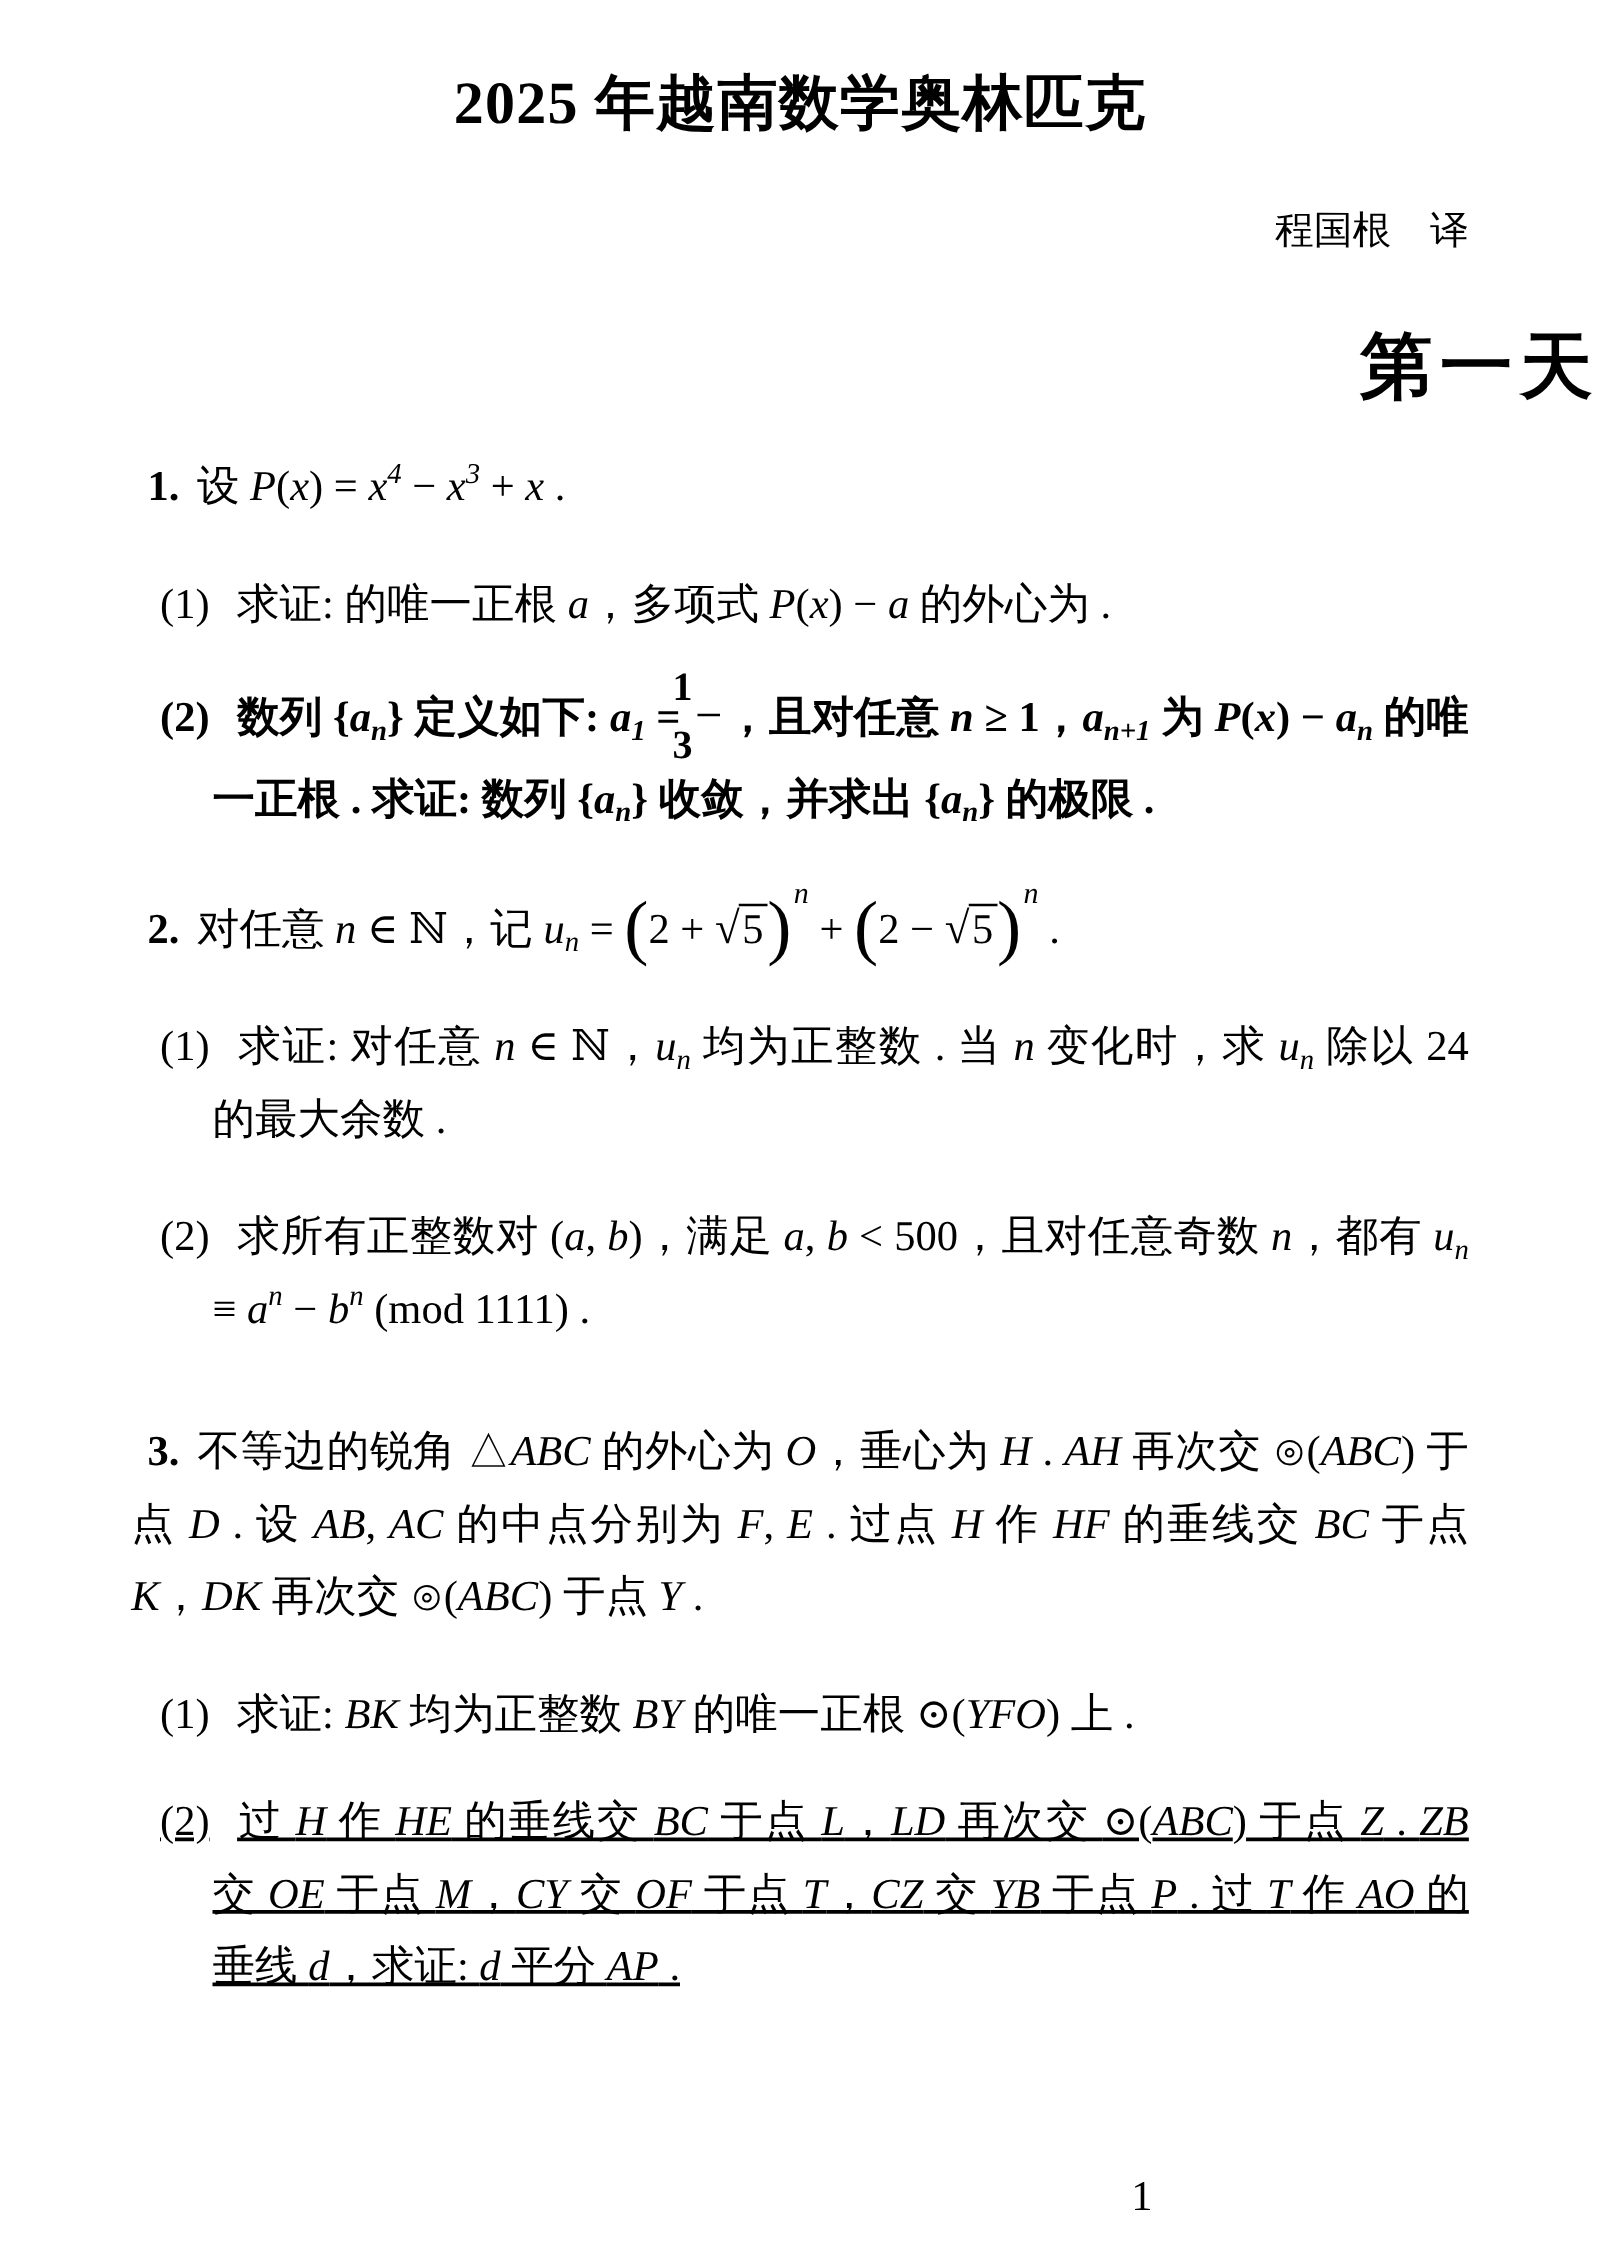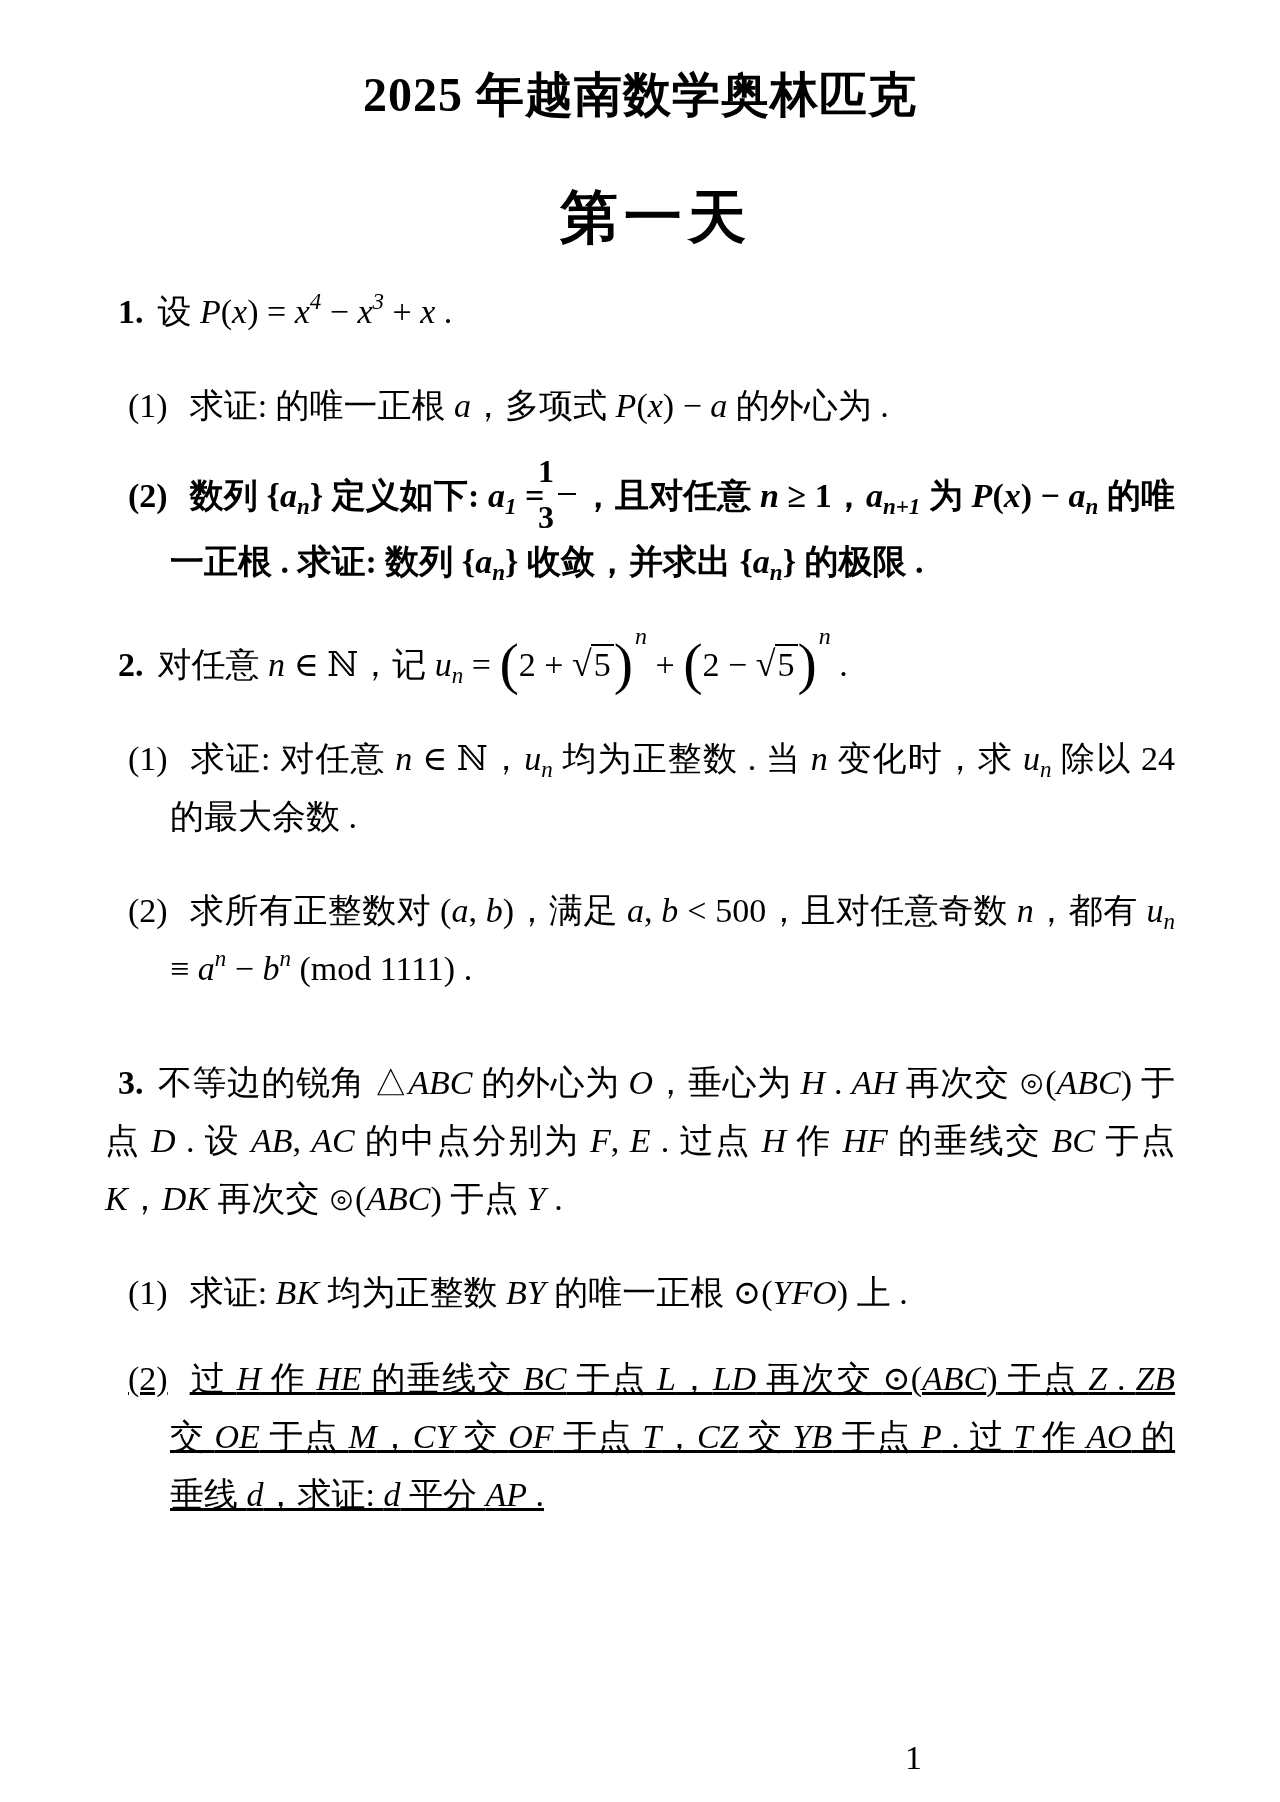--- a/index.html
+++ b/index.html
@@ -1,21 +1,21 @@
 <!DOCTYPE html>
 <html><head>
 <meta charset="utf-8">
 <style>
   html,body{margin:0;padding:0;background:#ffffff;}
   .page{position:relative;width:1280px;height:1802px;background:#ffffff;color:#000;
         font-family:"Liberation Serif","DejaVu Serif",serif;overflow:hidden;}
-  .title{margin:16px;padding-top:50px;text-align:center;font-size:48px;font-weight:bold;
+  .title{margin:4px;padding-top:50px;text-align:center;font-size:48px;font-weight:bold;
          letter-spacing:1px;line-height:1.2;}
   .translator{margin-top:54px;padding-right:105px;text-align:right;font-size:31px;line-height:1.15;}
-  .day{margin:58px 0 0;text-align:center;font-size:58px;font-weight:bold;letter-spacing:6px;
+  .day{margin:58px 0 0;text-align:right;font-size:58px;font-weight:bold;letter-spacing:6px;
        font-family:"Liberation Sans","DejaVu Sans",sans-serif;line-height:1.2;padding-left:32px;}
   .problem{margin:0 105px;font-size:34px;line-height:58px;text-align:justify;}
   .gap-p1{margin-top:32px;}
   .gap-p2{margin-top:44px;}
   .gap-p3{margin-top:56px;font-family:Liberation Serif, serif;}
   .pnum{font-weight:bold;margin-left:13px;margin-right:14px;}
   .item{margin:36px 105px 0 170px;text-indent:-42px;font-size:34px;line-height:58px;text-align:justify;}
   .item-tight{margin-top:20px;font-weight:bold;}
   .item-loose{margin-top:28px;text-decoration:underline;}
   .ilabel{margin-right:22px;}
@@ -32,20 +32,21 @@
   .sq-rad{border-top:2.5px solid #000;padding:0 3px;margin-left:-1px;}
   .pageno{position:absolute;left:905px;top:1738px;font-size:34px;line-height:40px;}
 </style>
 </head>
 <body>
 
 <div class="page">
 
   <h1 class="title">2025 年越南数学奥林匹克</h1>
 
+  <div class="translator">程国根　译</div>
 
   <h2 class="day">第一天</h2>
 
   <div class="problem gap-p1">
     <span class="pnum">1.</span><span class="runs"><span class="rn-cn">设 </span><span class="rn-it">P</span><span class="rn-up">(</span><span class="rn-it">x</span><span class="rn-up">) = </span><span class="rn-it">x</span><span class="rn-sup">4</span><span class="rn-up"> − </span><span class="rn-it">x</span><span class="rn-sup">3</span><span class="rn-up"> + </span><span class="rn-it">x</span><span class="rn-up"> .</span></span>
   </div>
 
   <div class="item">
     <span class="ilabel">(1)</span><span class="runs"><span class="rn-cn">求证: 的唯一正根 </span><span class="rn-it">a</span><span class="rn-cn">，多项式 </span><span class="rn-it">P</span><span class="rn-up">(</span><span class="rn-it">x</span><span class="rn-up">) − </span><span class="rn-it">a</span><span class="rn-cn"> 的外心为 .</span></span>
   </div>

